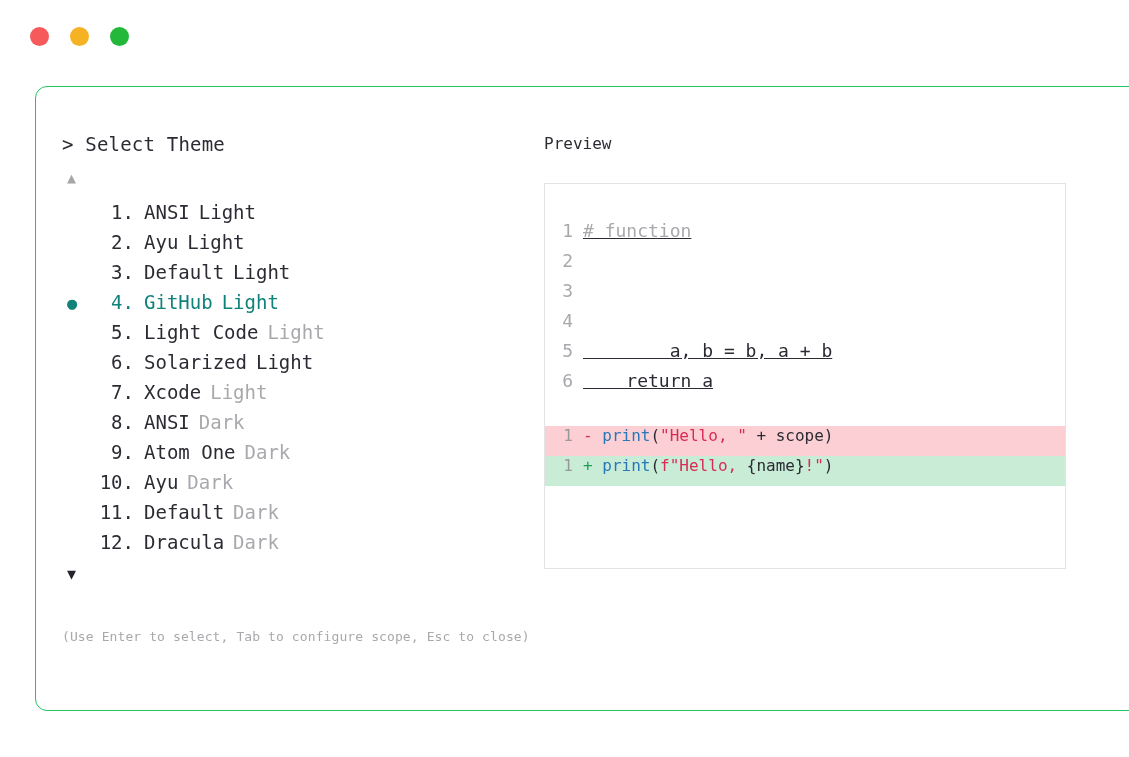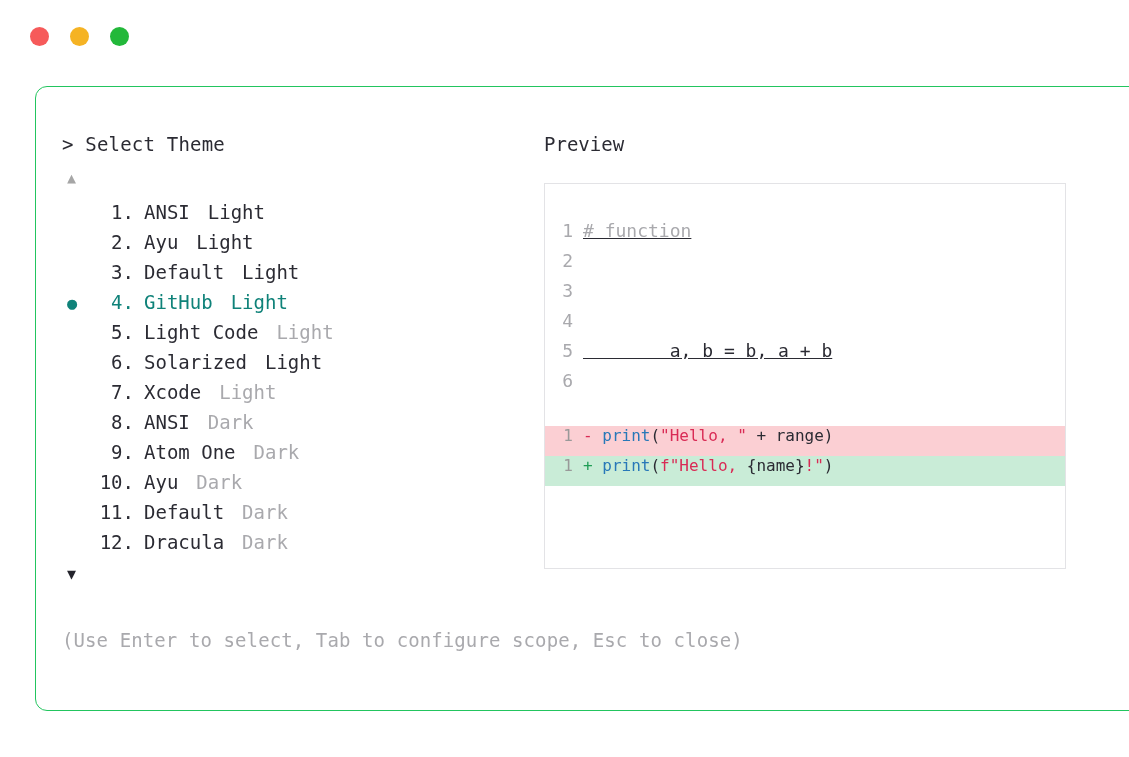--- a/index.html
+++ b/index.html
@@ -104,47 +104,47 @@
     color: #0f8279;
     font-size: 17px;
   }
   .num-cell {
     width: 42px;
     flex: 0 0 42px;
     text-align: right;
     color: #2b2b33;
   }
   .name-cell { color: #2b2b33; padding-left: 10px; }
-  .mode-cell { padding-left: 9px; margin-left: 9px; }
+  .mode-cell { padding-left: 9px; }
   .mode-dark-text  { color: #2b2b33; }
   .mode-muted-text { color: #a9a9ad; }
 
   .theme-row.selected .num-cell,
   .theme-row.selected .name-cell,
   .theme-row.selected .mode-cell { color: #0f8279; }
 
   .footer-hint {
     position: absolute;
     left: 26px;
     top: 542px;
-    font-size: 19px;
+    font-size: 13px;
     color: #a9a9ad;
     white-space: pre;
     letter-spacing: 0.1px;
   }
 
   
   .right-pane {
     position: absolute;
     left: 508px;
     top: 44px;
     width: 522px;
   }
   .preview-label {
-    font-size: 19px;
+    font-size: 16px;
     color: #2b2b33;
     line-height: 26px;
     margin-bottom: 26px;
     white-space: pre;
   }
   .preview-box {
     box-sizing: border-box;
     width: 522px;
     height: 386px;
     border: 1px solid #e3e3e6;
@@ -230,24 +230,24 @@
 
     <div class="right-pane">
       <div class="preview-label">Preview</div>
       <div class="preview-box">
         <div class="code-area" id="code-area">
             <div class="code-line"><span class="gutter">1</span><span class="code-text"><span class="tok-comment"># function</span></span></div>
             <div class="code-line"><span class="gutter">2</span></div>
             <div class="code-line"><span class="gutter">3</span></div>
             <div class="code-line"><span class="gutter">4</span></div>
             <div class="code-line"><span class="gutter">5</span><span class="code-text"><span class="tok-plain">        a, b = b, a + b</span></span></div>
-            <div class="code-line"><span class="gutter">6</span></div>
+            <div class="code-line"><span class="gutter">6</span><span class="code-text"><span class="tok-plain">    return a</span></span></div>
           </div>
         <div class="code-spacer"></div>
         <div id="diff-area">
-            <div class="diff-line diff-del"><span class="diff-gutter">1</span><span class="tok-minus">- </span><span><span class="tok-builtin">print</span><span class="tok-plain">(</span><span class="tok-string">"Hello, "</span><span class="tok-plain"> + range)</span></span></div>
+            <div class="diff-line diff-del"><span class="diff-gutter">1</span><span class="tok-minus">- </span><span><span class="tok-builtin">print</span><span class="tok-plain">(</span><span class="tok-string">"Hello, "</span><span class="tok-plain"> + scope)</span></span></div>
             <div class="diff-line diff-add"><span class="diff-gutter">1</span><span class="tok-plus">+ </span><span><span class="tok-builtin">print</span><span class="tok-plain">(</span><span class="tok-string">f"Hello, </span><span class="tok-plain">{name}</span><span class="tok-string">!"</span><span class="tok-plain">)</span></span></div>
           </div>
       </div>
     </div>
 
   </div>
 </div>
 
 </body></html>

